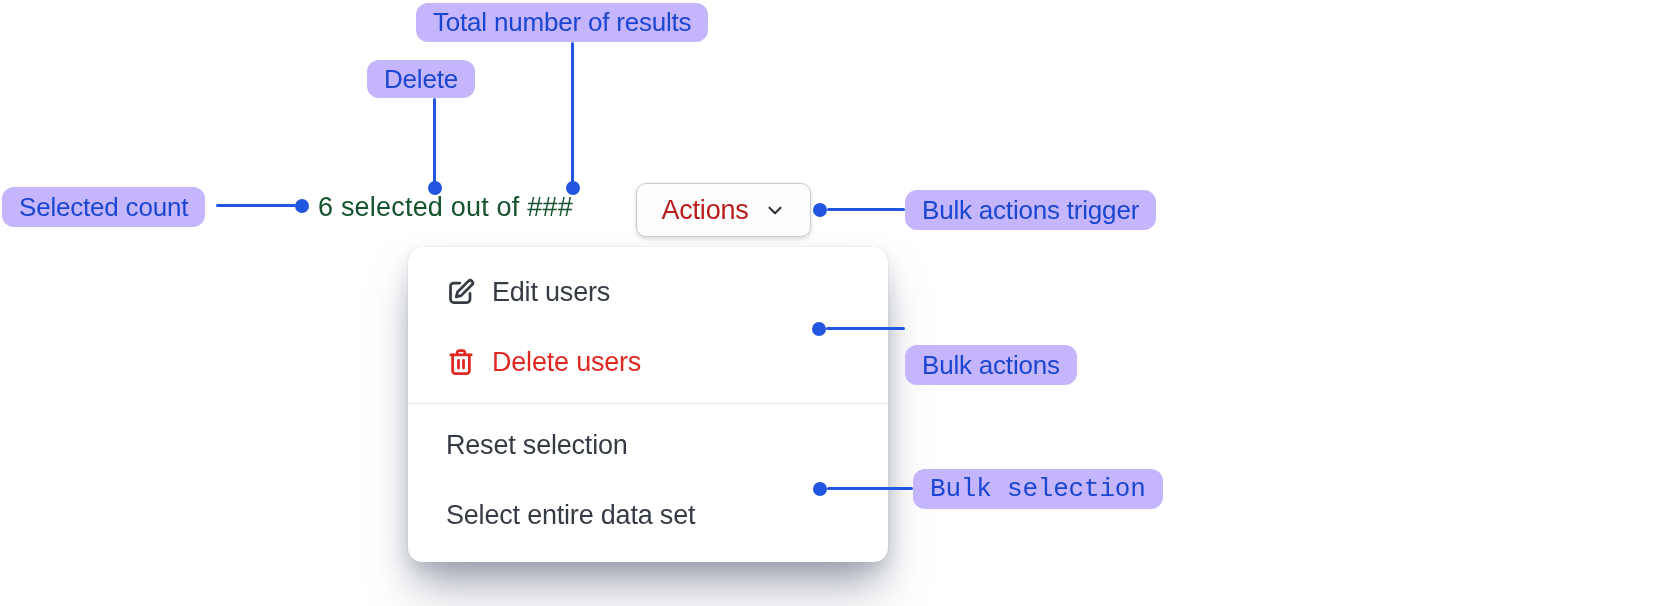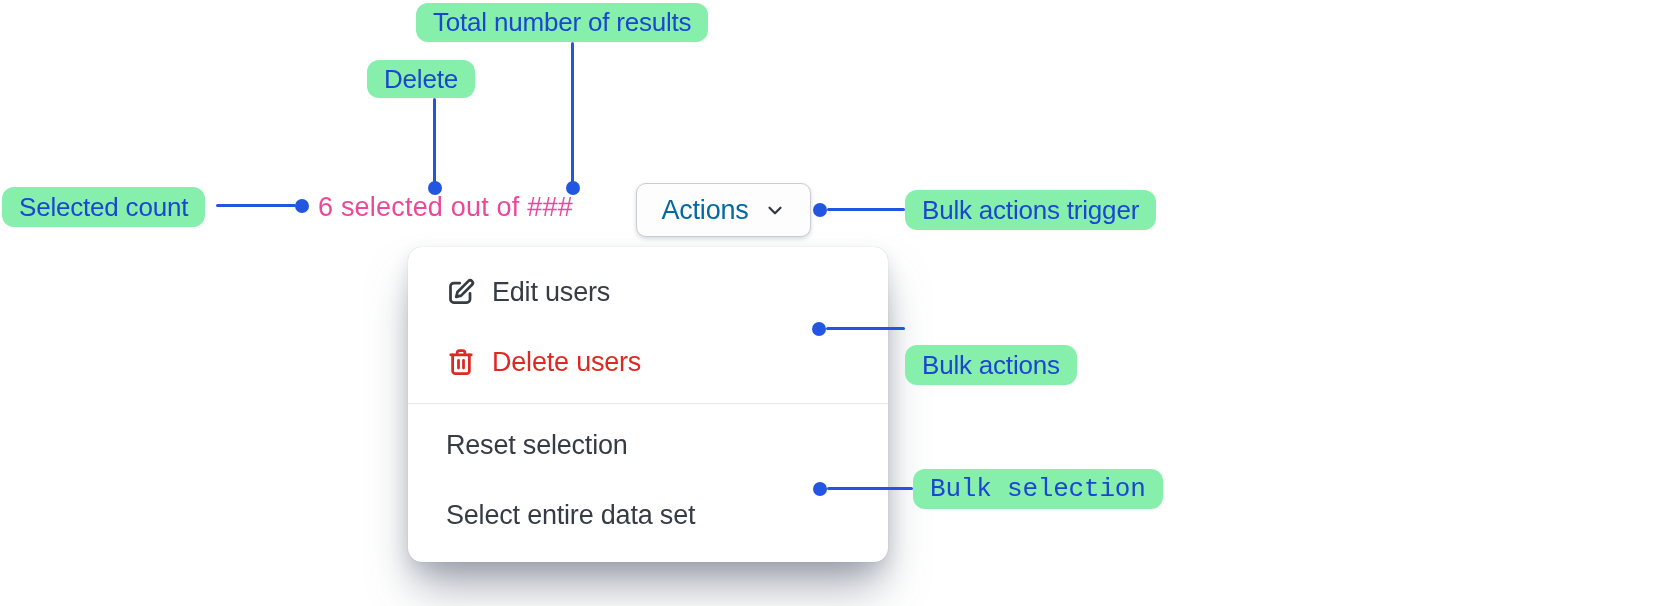--- a/index.html
+++ b/index.html
@@ -12,21 +12,21 @@
     background: #ffffff;
     overflow: hidden;
   }
 
   
   .pill {
     position: absolute;
     height: 40px;
     line-height: 40px;
     padding: 0 17px;
-    background: #86efac;
+    background: #c4b5fd;
     color: #1a46d2;
     font-size: 26px;
     font-weight: 500;
     letter-spacing: -0.2px;
     border-radius: 12px;
     white-space: nowrap;
   }
 
   
   .h-line, .v-line { position: absolute; background: #2356e0; border-radius: 2px; }
@@ -38,21 +38,21 @@
     background: #2356e0;
     border-radius: 50%;
   }
 
   
   .bulk-message {
     position: absolute;
     left: 318px; top: 192px;
     font-size: 27px;
     line-height: 30px;
-    color: #ec4899;
+    color: #14532d;
     letter-spacing: 0.2px;
     white-space: nowrap;
   }
 
   
   .actions-btn {
     position: absolute;
     left: 636px; top: 183px;
     width: 175px; height: 54px;
     background: #fdfdfe;
@@ -62,21 +62,21 @@
     display: flex;
     align-items: center;
     justify-content: center;
     gap: 15px;
     cursor: pointer;
     font-family: inherit;
   }
   .actions-btn .btn-label {
     font-size: 27px;
     font-weight: 500;
-    color: #0369a1;
+    color: #b91c1c;
     letter-spacing: -0.2px;
   }
 
   
   .menu-panel {
     position: absolute;
     left: 408px; top: 247px;
     width: 480px;
     background: #ffffff;
     border-radius: 14px;

